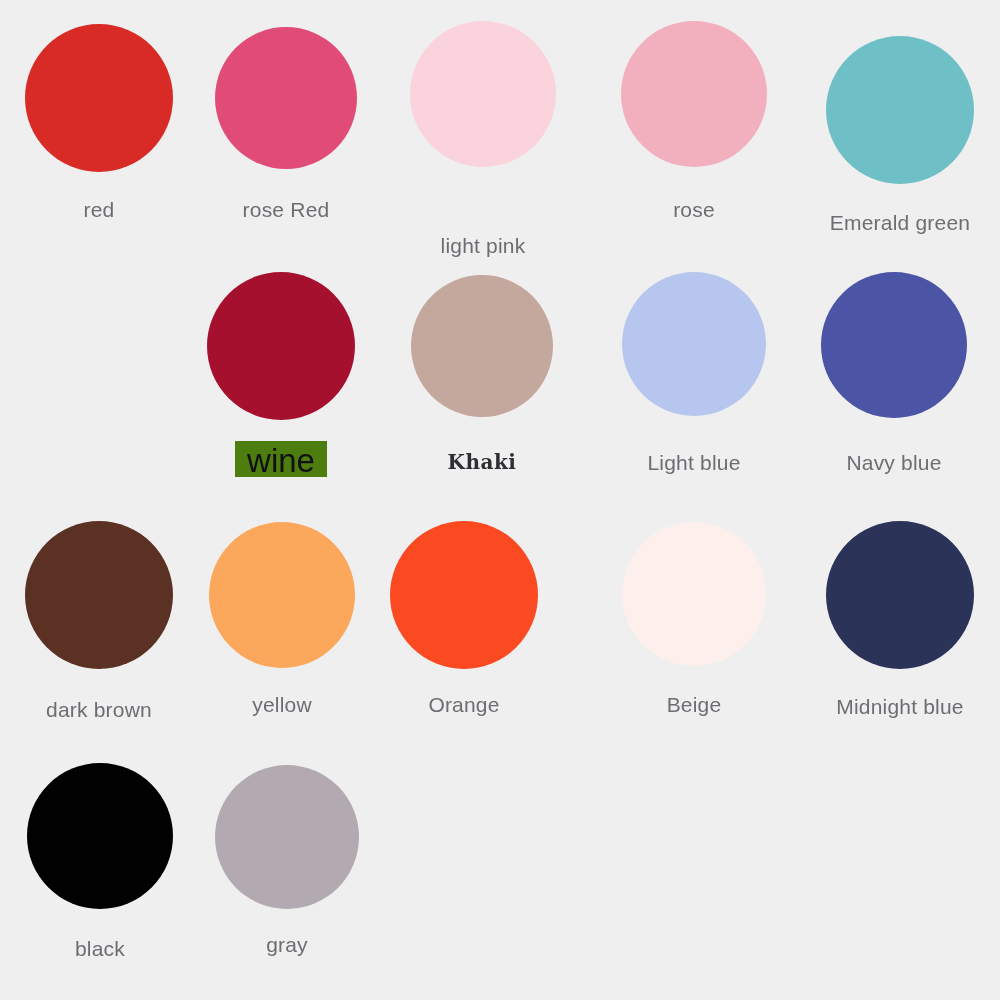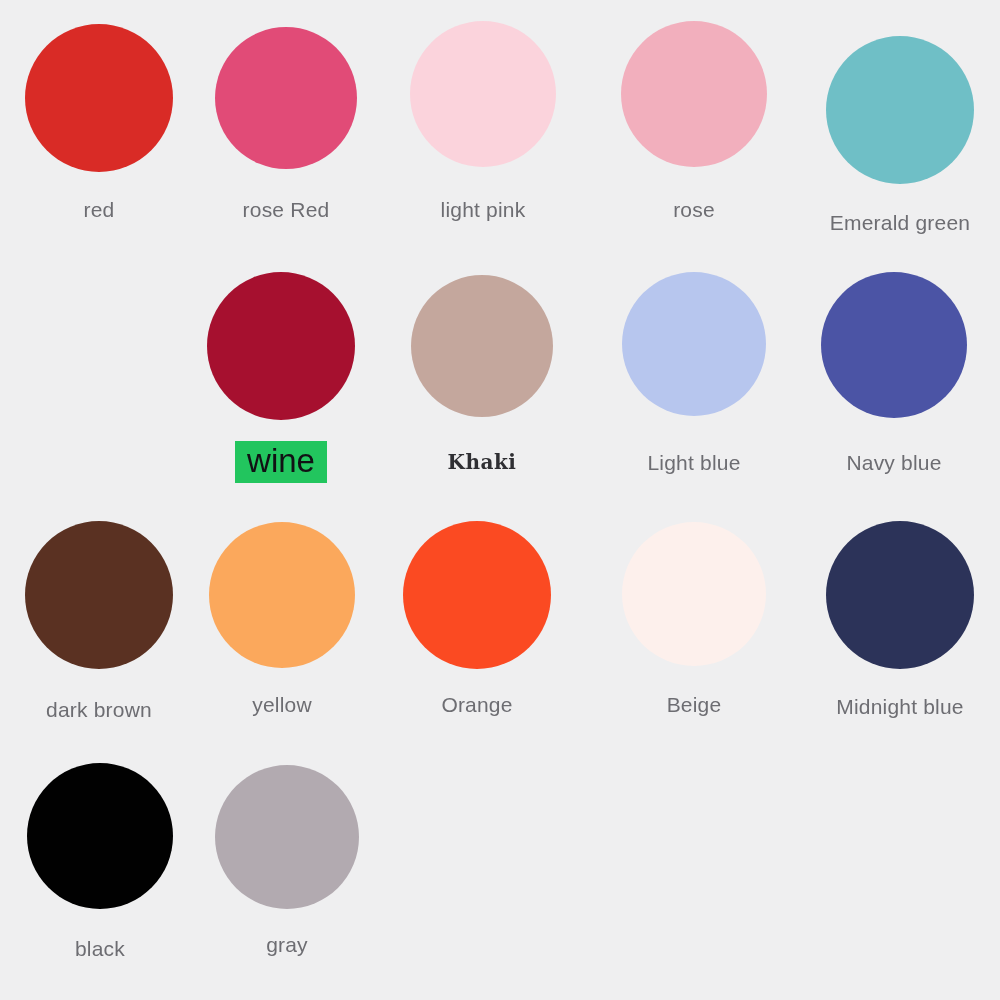--- a/index.html
+++ b/index.html
@@ -40,40 +40,40 @@
     line-height: 1;
   }
   .swatch-label.is-serif {
     font-family: "DejaVu Serif", serif;
     font-size: 20px;
     font-weight: 700;
     color: #2f2f33;
     letter-spacing: 0.5px;
   }
   .swatch-label.is-highlighted {
-    background: #22c55e;
+    background: #4d7c0f;
     color: #111114;
     font-size: 33px;
-    padding: 3px 12px 6px 12px;
+    padding: 3px 12px 0 12px;
     letter-spacing: 0px;
   }
 </style>
 </head>
 <body>
 
 <div id="palette-board">
     <div class="swatch-cell" style="left: -1px; top: 24px;">
       <span class="swatch-disc" style="width: 148px; height: 148px; background: rgb(217, 43, 38);"></span>
       <span class="swatch-label" style="margin-top: 27px;">red</span>
     </div>
     <div class="swatch-cell" style="left: 186px; top: 27px;">
       <span class="swatch-disc" style="width: 142px; height: 142px; background: rgb(225, 75, 119);"></span>
       <span class="swatch-label" style="margin-top: 30px;">rose Red</span>
     </div>
-    <div class="swatch-cell" style="left: 383px; top: 21px;">
+    <div class="swatch-cell" style="left: 383px; top: 21px; gap: 36px;">
       <span class="swatch-disc" style="width: 146px; height: 146px; background: rgb(251, 211, 220);"></span>
       <span class="swatch-label" style="margin-top: 32px;">light pink</span>
     </div>
     <div class="swatch-cell" style="left: 594px; top: 21px;">
       <span class="swatch-disc" style="width: 146px; height: 146px; background: rgb(242, 175, 189);"></span>
       <span class="swatch-label" style="margin-top: 32px;">rose</span>
     </div>
     <div class="swatch-cell" style="left: 800px; top: 36px;">
       <span class="swatch-disc" style="width: 148px; height: 148px; background: rgb(111, 191, 198);"></span>
       <span class="swatch-label" style="margin-top: 28px;">Emerald green</span>
@@ -95,21 +95,21 @@
       <span class="swatch-label" style="margin-top: 34px;">Navy blue</span>
     </div>
     <div class="swatch-cell" style="left: -1px; top: 521px;">
       <span class="swatch-disc" style="width: 148px; height: 148px; background: rgb(90, 49, 34);"></span>
       <span class="swatch-label" style="margin-top: 30px;">dark brown</span>
     </div>
     <div class="swatch-cell" style="left: 182px; top: 522px;">
       <span class="swatch-disc" style="width: 146px; height: 146px; background: rgb(251, 168, 92);"></span>
       <span class="swatch-label" style="margin-top: 26px;">yellow</span>
     </div>
-    <div class="swatch-cell" style="left: 377px; top: 521px;">
+    <div class="swatch-cell" style="left: 364px; top: 521px;">
       <span class="swatch-disc" style="width: 148px; height: 148px; background: rgb(251, 74, 34);"></span>
       <span class="swatch-label" style="margin-top: 25px;">Orange</span>
     </div>
     <div class="swatch-cell" style="left: 594px; top: 522px;">
       <span class="swatch-disc" style="width: 144px; height: 144px; background: rgb(253, 240, 236);"></span>
       <span class="swatch-label" style="margin-top: 28px;">Beige</span>
     </div>
     <div class="swatch-cell" style="left: 800px; top: 521px;">
       <span class="swatch-disc" style="width: 148px; height: 148px; background: rgb(44, 51, 89);"></span>
       <span class="swatch-label" style="margin-top: 27px;">Midnight blue</span>

